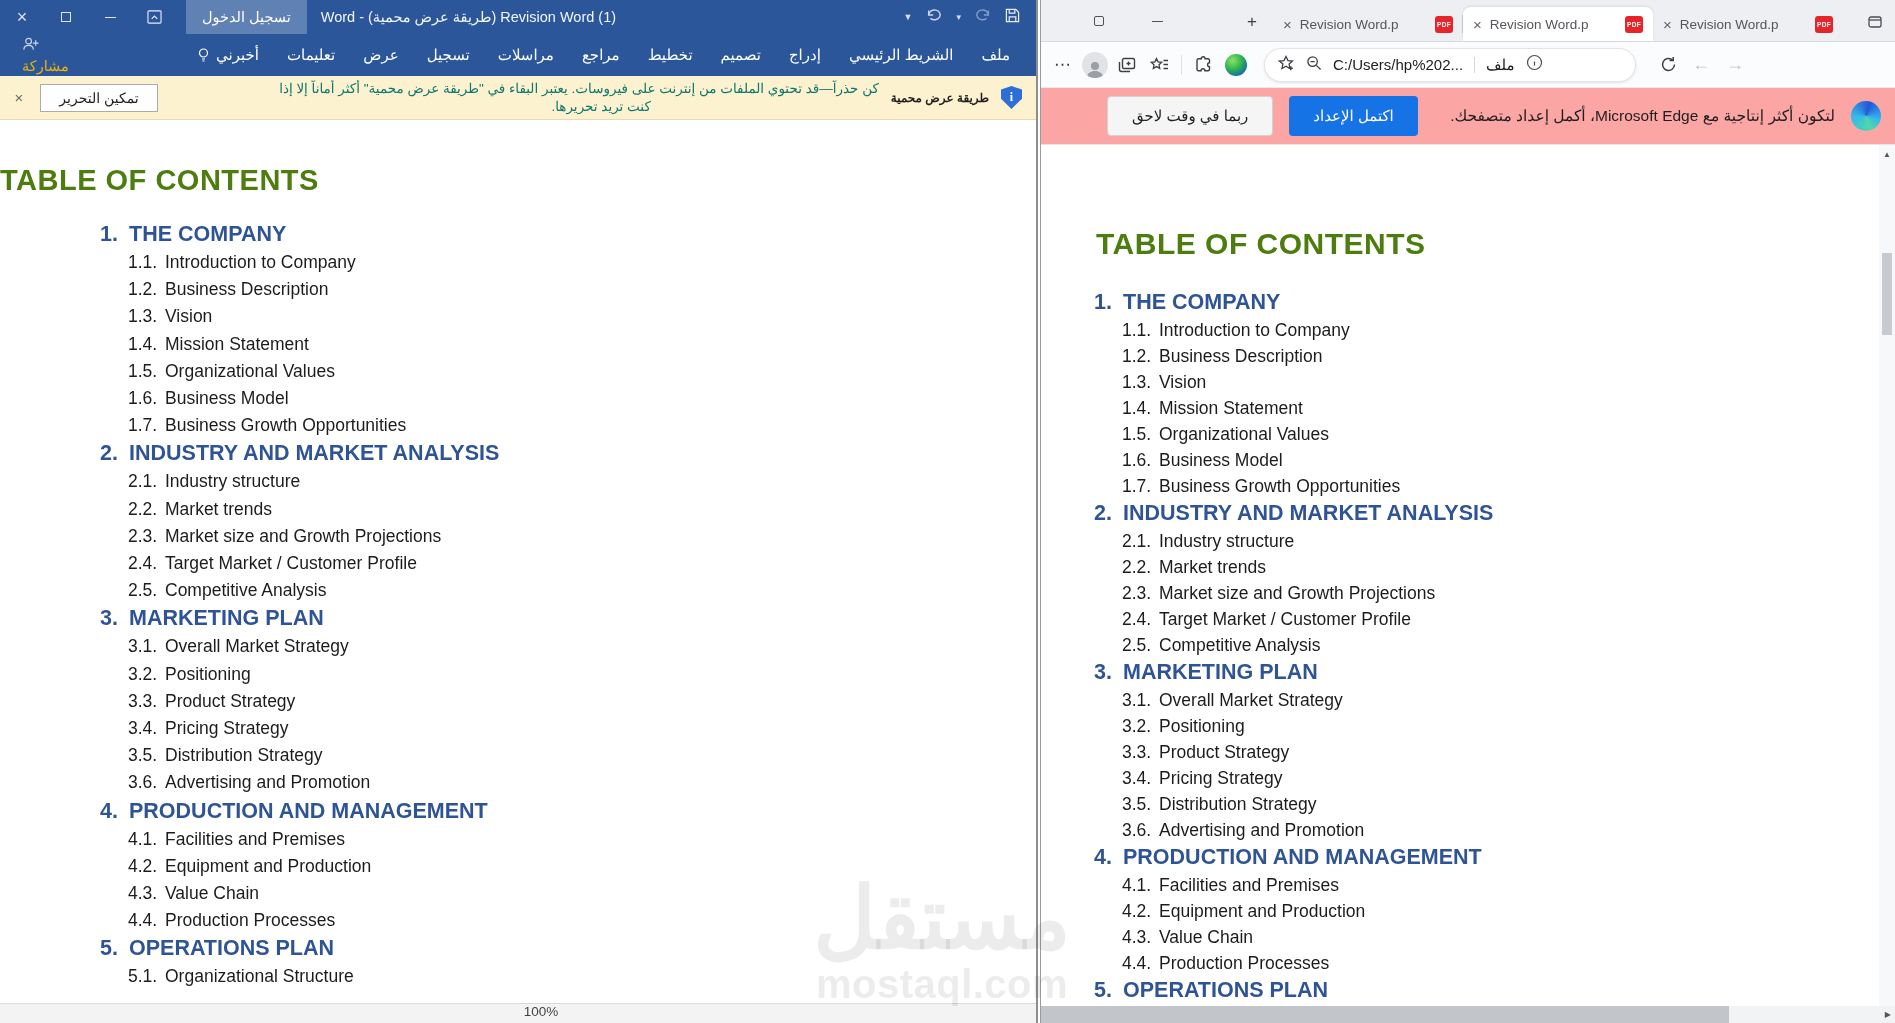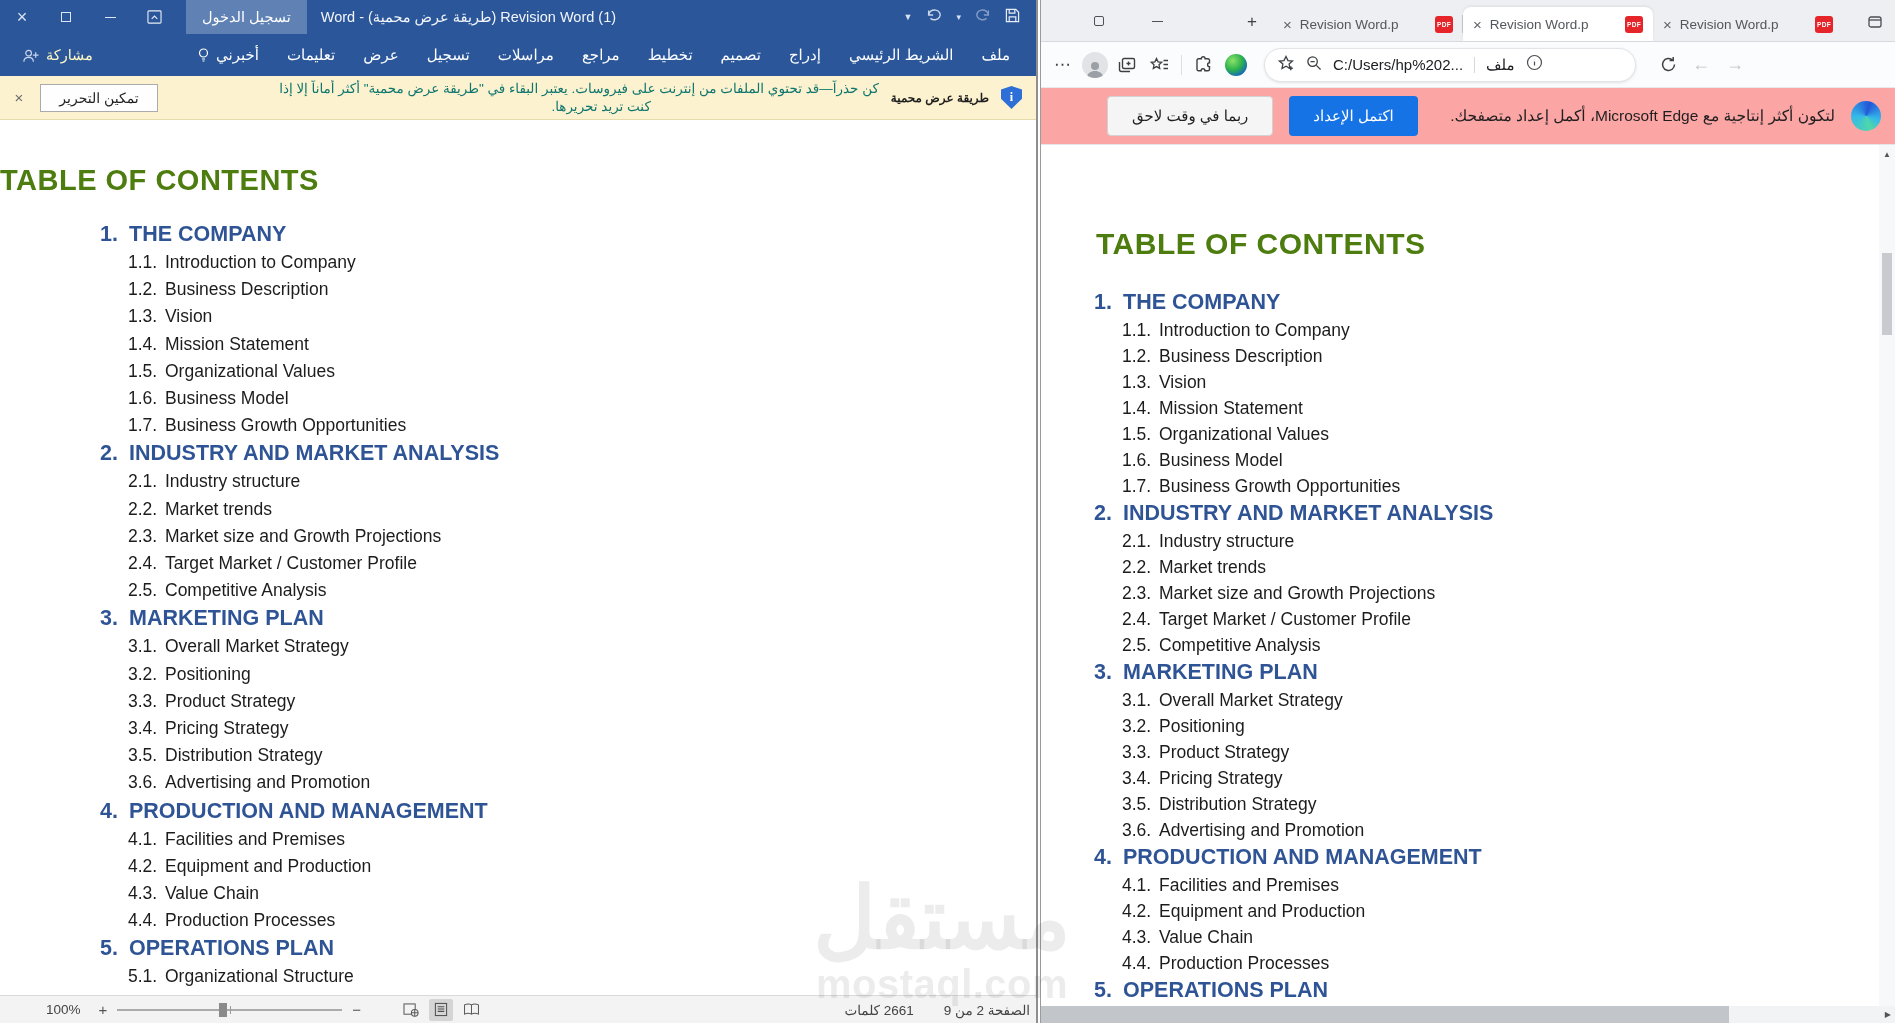--- a/index.html
+++ b/index.html
@@ -16,22 +16,22 @@
   .glyph-box{width:10px;height:10px;border:1.4px solid #DDE6F4;display:inline-block;}
   .glyph-min{width:11px;height:0;border-top:1.6px solid #DDE6F4;display:inline-block;}
   .signin-btn{margin-left:10px;background:rgba(255,255,255,.25);color:#fff;border:none;
               font-family:inherit;font-size:14.5px;padding:17px 16px;cursor:pointer;}
   .word-title{margin-left:14px;font-size:14.5px;color:#F2F5FA;white-space:nowrap;}
   .qat{margin-left:auto;display:flex;align-items:center;gap:14px;padding-right:16px;color:#D8E2F2;}
   .qat .small-caret{font-size:9px;}
   .qat .dim{opacity:.55;}
 
   .word-tabrow{height:42px;background:#2B579A;display:flex;align-items:center;position:relative;}
-  .share-chip{position:absolute;left:22px;display:flex;align-items:center;gap:7px;
-              color:#fef9c3;font-size:14.5px;}
+  .share-chip{position:absolute;left:22px;display:flex;gap:7px;
+              color:#eab308;font-size:14.5px;flex-direction:column;}
   .ribbon-strip{margin-left:auto;display:flex;flex-direction:row-reverse;align-items:center;
                 padding-right:12px;}
   .rtab{padding:8px 14px;color:#FDFEFF;font-size:15px;white-space:nowrap;cursor:pointer;
         display:flex;align-items:center;gap:6px;}
   .rtab-ic{display:flex;align-items:center;}
 
   .protected-bar{height:44px;background:#FCF2CF;border-bottom:1px solid #E6DBAA;
                  display:flex;align-items:center;padding-left:8px;}
   .pv-close{width:22px;text-align:center;color:#6b6b6b;font-size:15px;cursor:pointer;flex:0 0 auto;}
   .pv-enable{height:28px;min-width:118px;background:#FEFEFE;border:1px solid #ABABAB;
@@ -46,23 +46,23 @@
 
   .doc-area{position:absolute;top:120px;bottom:28px;left:0;right:0;background:#fff;overflow:hidden;}
   .doc-title{margin:44px 0 0 0;text-align:left;font-size:29px;font-weight:bold;
              color:#4d7c0f;letter-spacing:.5px;}
   .toc{margin-top:23px;padding-left:100px;}
   .toc-h{font-weight:bold;color:#2F5496;font-size:21.5px;line-height:29px;white-space:nowrap;}
   .toc-h .hnum{display:inline-block;width:29px;}
   .toc-i{font-size:17.5px;line-height:27.2px;color:#1c1c1c;padding-left:28px;white-space:nowrap;}
   .toc-i .inum{display:inline-block;width:37px;}
 
-  .word-status{position:absolute;left:0;right:0;bottom:0;height:28px;background:#F3F3F3;
+  .word-status{position:absolute;left:0;right:0;bottom:0;height:20px;background:#F3F3F3;
                border-top:1px solid #D9D9D9;display:flex;align-items:center;
-               font-size:13.5px;color:#444;}
+               font-size:13.5px;color:#444;flex-direction:column;}
   .zoom-pct{margin-left:46px;}
   .zoom-plus,.zoom-minus{margin:0 10px;font-size:15px;color:#555;cursor:pointer;}
   .zoom-plus{margin-left:18px;}
   .zoom-track{position:relative;width:225px;height:2px;background:#ABABAB;cursor:pointer;}
   .zoom-tick{position:absolute;left:50%;top:-3px;width:1px;height:8px;background:#9a9a9a;}
   .zoom-thumb{position:absolute;left:45%;top:-6px;width:8px;height:14px;background:#8a8a8a;}
   .view-icons{display:flex;align-items:center;gap:6px;margin-left:28px;}
   .view-ic{width:24px;height:22px;display:flex;align-items:center;justify-content:center;
            cursor:pointer;border-radius:2px;}
   .view-ic.sel{background:#D5D5D5;}

